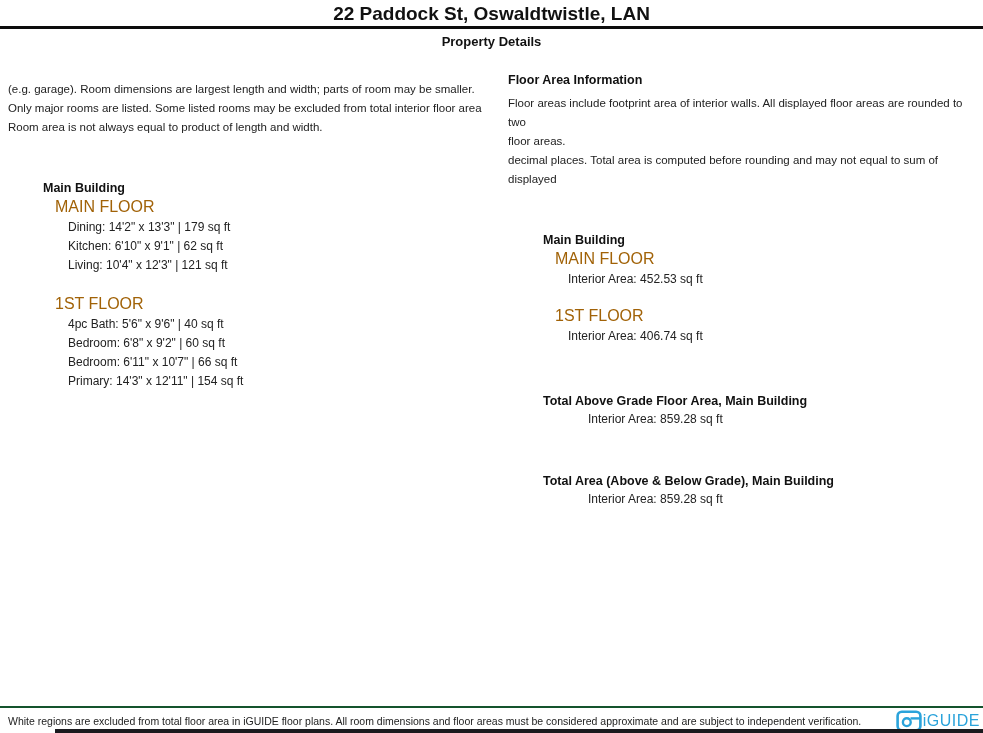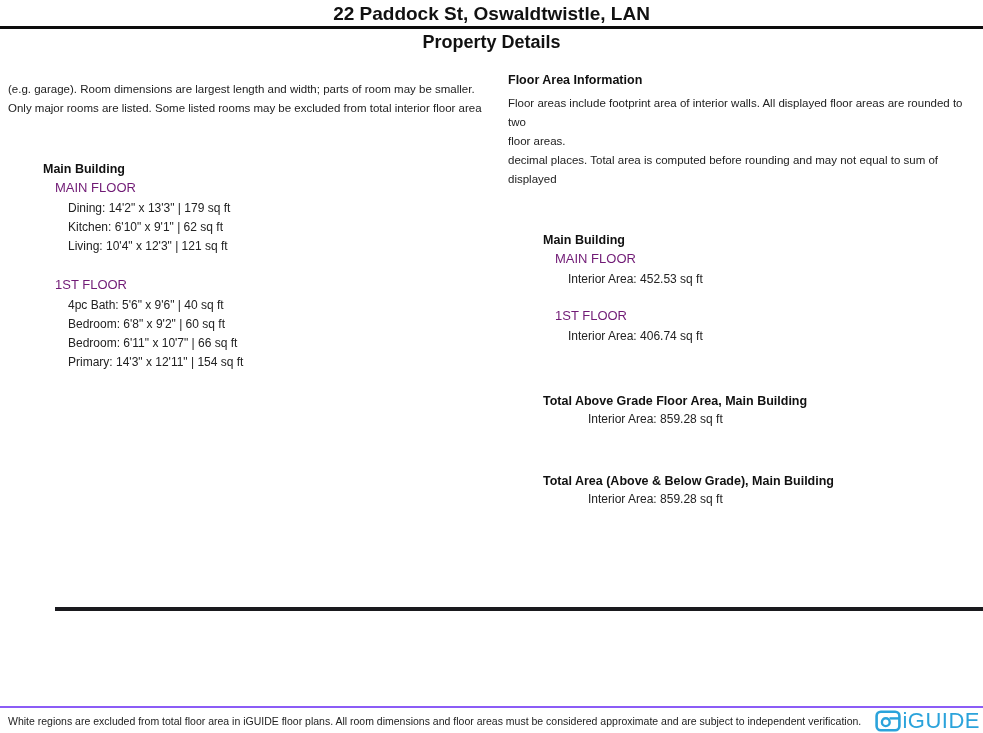--- a/index.html
+++ b/index.html
@@ -8,21 +8,21 @@
     width: 983px;
     height: 733px;
     background: #ffffff;
     overflow: hidden;
     font-family: "Liberation Sans", sans-serif;
     color: #1c1c1c;
   }
   .page {
     position: relative;
     width: 983px;
-    height: 611px;
+    height: 733px;
     background: #ffffff;
   }
 
   
   .doc-header { text-align: center; }
   .doc-title {
     margin: 0;
     padding-top: 3px;
     font-size: 19px;
     font-weight: bold;
@@ -30,21 +30,21 @@
     color: #111111;
   }
   .title-rule {
     margin-top: 2px;
     border: none;
     border-top: 3px solid #0c0c0c;
     width: 100%;
   }
   .doc-subtitle {
     margin: 6px 0 5px 0;
-    font-size: 18px;
+    font-size: 13px;
     font-weight: bold;
     line-height: 14px;
     color: #111111;
   }
 
   
   .columns {
     display: flex;
     margin-top: 24px;
   }
@@ -71,23 +71,23 @@
     font-size: 12.5px;
     font-weight: bold;
     line-height: 14px;
     color: #111111;
     margin-top: 44px;
   }
   .floor-group { margin-top: 5px; }
   .floor-group + .floor-group { margin-top: 22px; }
   .floor-name {
     margin-left: 55px;
-    font-size: 13px;
-    line-height: 14px;
-    color: #701a75;
+    font-size: 16px;
+    line-height: 14px;
+    color: #a16207;
   }
   .room-list { margin-top: 4px; }
   .room-line, .area-line {
     margin-left: 68px;
     font-size: 12px;
     line-height: 19px;
     color: #222222;
   }
 
   
@@ -110,41 +110,41 @@
     line-height: 14px;
     color: #222222;
   }
 
   
   .doc-footer {
     position: absolute;
     left: 0;
     right: 0;
     top: 706px;
-    border-top: 2px solid #8b5cf6;
+    border-top: 2px solid #14532d;
   }
   .footer-disclaimer {
     position: absolute;
     left: 8px;
     top: 7px;
     font-size: 10.5px;
     line-height: 12px;
     color: #222222;
     white-space: nowrap;
   }
   .iguide-logo {
     position: absolute;
     right: 3px;
     top: 1px;
     display: flex;
     align-items: center;
     gap: 1px;
   }
   .iguide-logo-text {
-    font-size: 22px;
+    font-size: 16px;
     line-height: 24px;
     letter-spacing: 0.5px;
     font-weight: 400;
     text-align: right;
   }
   .next-page-edge {
     position: absolute;
     left: 55px;
     right: 0;
     bottom: 0;
@@ -162,20 +162,21 @@
     <div class="title-rule"></div>
     <h2 class="doc-subtitle">Property Details</h2>
   </header>
 
   <main class="columns">
 
     <section class="col-left">
       <div class="section-desc">
         <div>(e.g. garage). Room dimensions are largest length and width; parts of room may be smaller.</div>
         <div>Only major rooms are listed. Some listed rooms may be excluded from total interior floor area</div>
+        <div>Room area is not always equal to product of length and width.</div>
       </div>
 
       <div class="building">
         <div class="building-name">Main Building</div>
 
         <div class="floor-group">
           <div class="floor-name">MAIN FLOOR</div>
           <div class="room-list">
             <div class="room-line">Dining: 14'2" x 13'3" | 179 sq ft</div>
             <div class="room-line">Kitchen: 6'10" x 9'1" | 62 sq ft</div>

